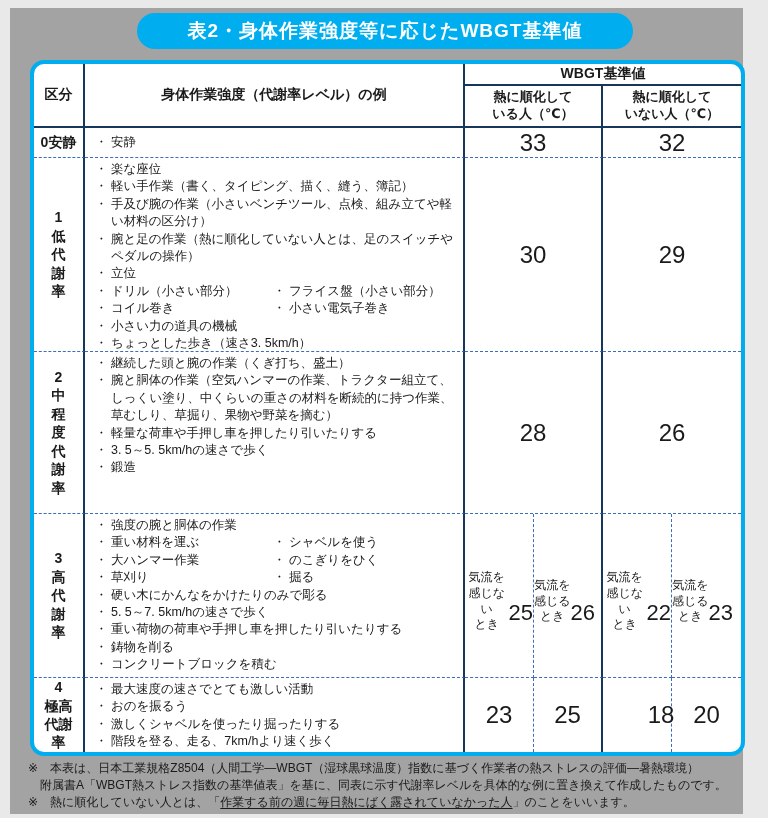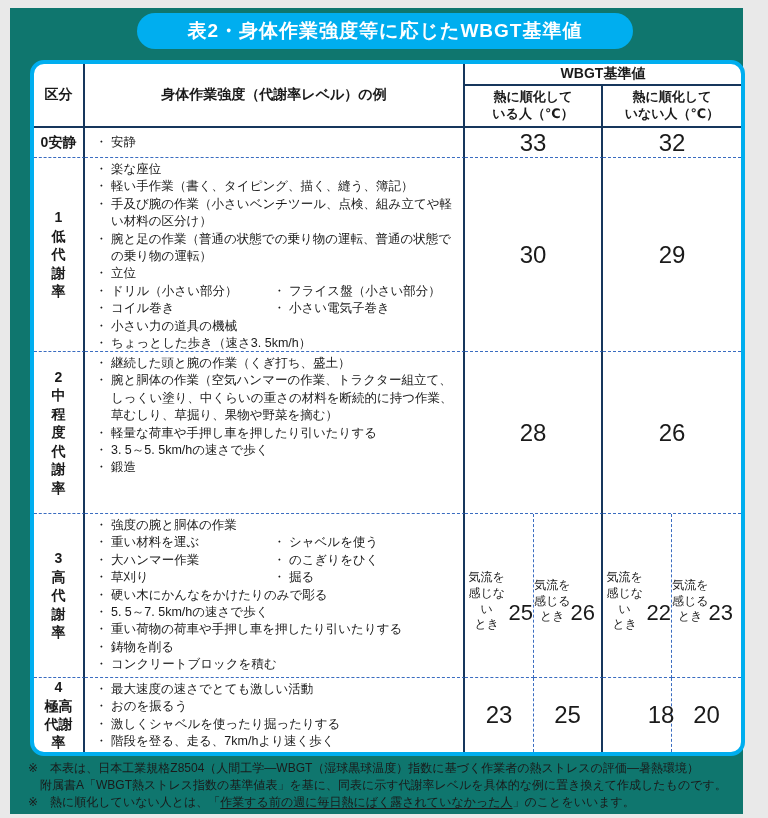--- a/index.html
+++ b/index.html
@@ -3,21 +3,21 @@
 <meta charset="utf-8">
 <style>
   html,body{margin:0;padding:0;}
   body{
     width:768px;height:818px;overflow:hidden;position:relative;
     background:#e9e9e9;
     font-family:"Liberation Sans","DejaVu Sans",sans-serif;
     color:#1a1a1a;
     -webkit-font-smoothing:antialiased;
   }
-  .page{position:absolute;left:10px;top:8px;width:733px;height:806px;background:#0f766e;}
+  .page{position:absolute;left:10px;top:8px;width:733px;height:806px;background:#a3a3a3;}
   
   .pill{
     position:absolute;left:127px;top:5px;width:496px;height:36px;
     background:#00aeef;border-radius:18px;
     display:flex;align-items:center;justify-content:center;
     color:#ffffff;font-weight:bold;font-size:19px;letter-spacing:1px;
   }
   
   .tbl{
     position:absolute;left:20px;top:52px;width:715px;height:696px;
@@ -102,21 +102,21 @@
 
       <div class="cell cat r1-cat brS bbD">1
 低
 代
 謝
 率</div>
       <div class="cell items r1-items brS bbD">
           <div class="item">・ 楽な座位</div>
           <div class="item">・ 軽い手作業（書く、タイピング、描く、縫う、簿記）</div>
           <div class="item">・ 手及び腕の作業（小さいベンチツール、点検、組み立てや軽い材料の区分け）</div>
-          <div class="item">・ 腕と足の作業（普通の状態での乗り物の運転、普通の状態での乗り物の運転）</div>
+          <div class="item">・ 腕と足の作業（熱に順化していない人とは、足のスイッチやペダルの操作）</div>
           <div class="item">・ 立位</div>
           <div class="item two">
             <span class="ileft">・ ドリル（小さい部分）</span>
             <span>・ フライス盤（小さい部分）</span>
           </div>
           <div class="item two">
             <span class="ileft">・ コイル巻き</span>
             <span>・ 小さい電気子巻き</span>
           </div>
           <div class="item">・ 小さい力の道具の機械</div>

